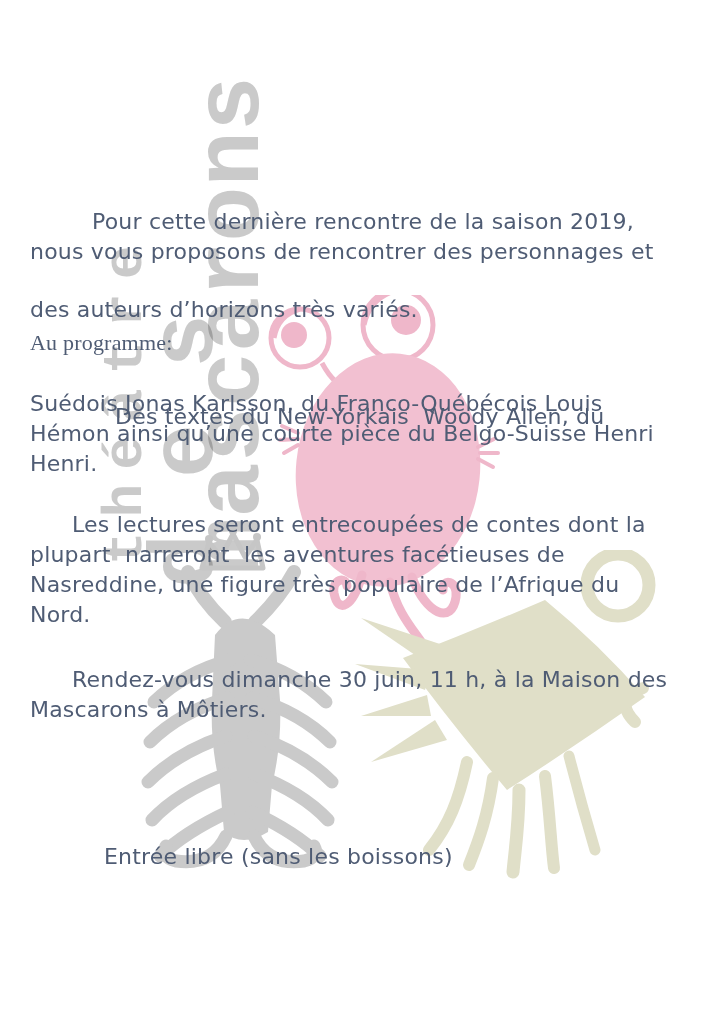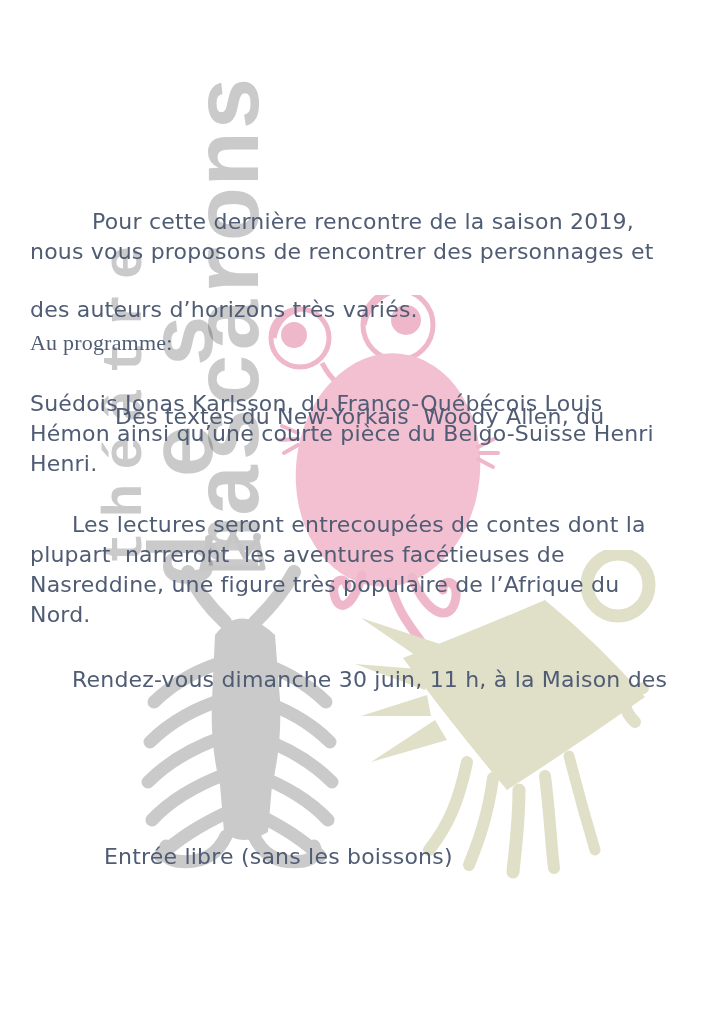--- a/index.html
+++ b/index.html
@@ -140,15 +140,16 @@
   <div class="ln" style="left:30px; top:328px;font-family:Liberation Serif, serif;">Au programme:</div>
   <div class="ln" style="left:115px;top:359px;margin-top:43px;">Des textes du New-Yorkais  Woody Allen, du</div>
   <div class="ln" style="left:30px; top:389px;">Suédois Jonas Karlsson, du Franco-Québécois Louis</div>
   <div class="ln" style="left:30px; top:419px;">Hémon ainsi qu’une courte pièce du Belgo-Suisse Henri</div>
   <div class="ln" style="left:30px; top:449px;">Henri.</div>
   <div class="ln" style="left:72px; top:510px;">Les lectures seront entrecoupées de contes dont la</div>
   <div class="ln" style="left:30px; top:540px;">plupart  narreront  les aventures facétieuses de</div>
   <div class="ln" style="left:30px; top:570px;">Nasreddine, une figure très populaire de l’Afrique du</div>
   <div class="ln" style="left:30px; top:600px;">Nord.</div>
   <div class="ln" style="left:72px; top:665px;">Rendez-vous dimanche 30 juin, 11 h, à la Maison des</div>
+  <div class="ln" style="left:30px; top:695px;">Mascarons à Môtiers.</div>
   <div class="ln" style="left:72px; top:842px;margin-left:32px;">Entrée libre (sans les boissons)</div>
 
 </div>
 
 </body></html>

